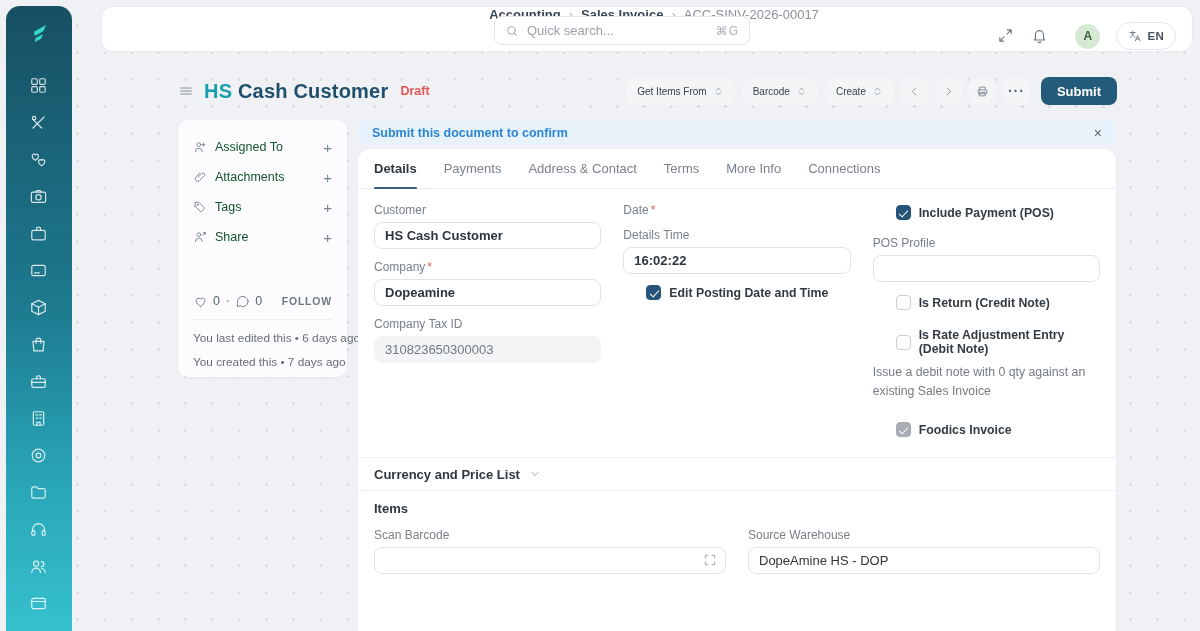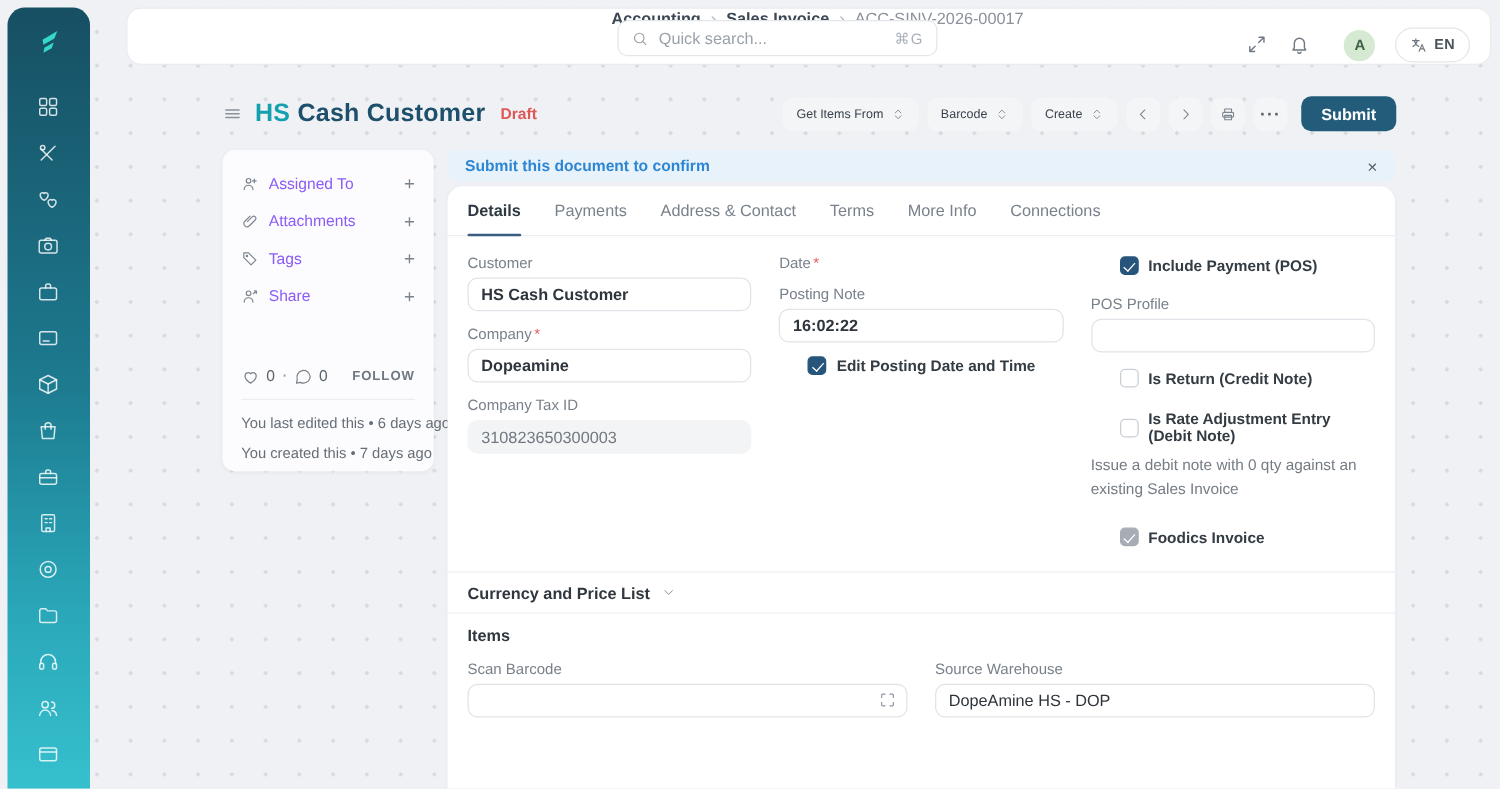--- a/index.html
+++ b/index.html
@@ -91,21 +91,21 @@
 
   
   .doc-sidebar {
     position:absolute; left:178px; top:120px; width:169px; height:257px;
     background:rgba(253,253,254,.92); border-radius:10px;
     box-shadow:0 1px 3px rgba(30,40,60,.05);
     padding:12px 15px 10px;
   }
   .side-row { height:30px; display:flex; align-items:center; gap:8px; cursor:pointer; }
   .side-row svg { width:14px; height:14px; color:#7b838c; flex:0 0 auto; }
-  .side-label { flex:1; font-size:12.5px; font-weight:500; color:#8b5cf6; }
+  .side-label { flex:1; font-size:12.5px; font-weight:500; color:#14532d; }
   .side-add { font-size:15px; font-weight:400; color:#7b838c; cursor:pointer; }
   .likes-row { margin-top:40px; display:flex; align-items:center; gap:5px; color:#6f7780; }
   .likes-row svg { width:15px; height:15px; color:#7b838c; cursor:pointer; }
   .likes-count { font-size:12.5px; color:#5a626b; }
   .likes-dot { color:#9aa1ab; }
   .follow-btn { margin-left:auto; font-size:10.5px; font-weight:600; letter-spacing:.8px; color:#6f7780; cursor:pointer; }
   .side-divider { border:none; border-top:1px solid #ebedf0; margin:9px 0 6px; }
   .activity-line { font-size:11.8px; color:#676e76; line-height:2.05; white-space:nowrap; }
 
   
@@ -465,21 +465,21 @@
 
       <div class="col2">
         <div class="fgroup">
           <div class="flabel">
               <span>Date</span>
               <span class="req">*</span>
             </div>
         </div>
         <div class="fgroup">
           <div class="flabel">
-              <span>Posting Note</span>
+              <span>Details Time</span>
             </div>
           <input class="finput" type="text" value="16:02:22" style="">
         </div>
         <label class="cb-row">
           <span class="cb checked"></span>
           <span class="cb-label">Edit Posting Date and Time</span>
         </label>
       </div>
 
       <div class="col3">

